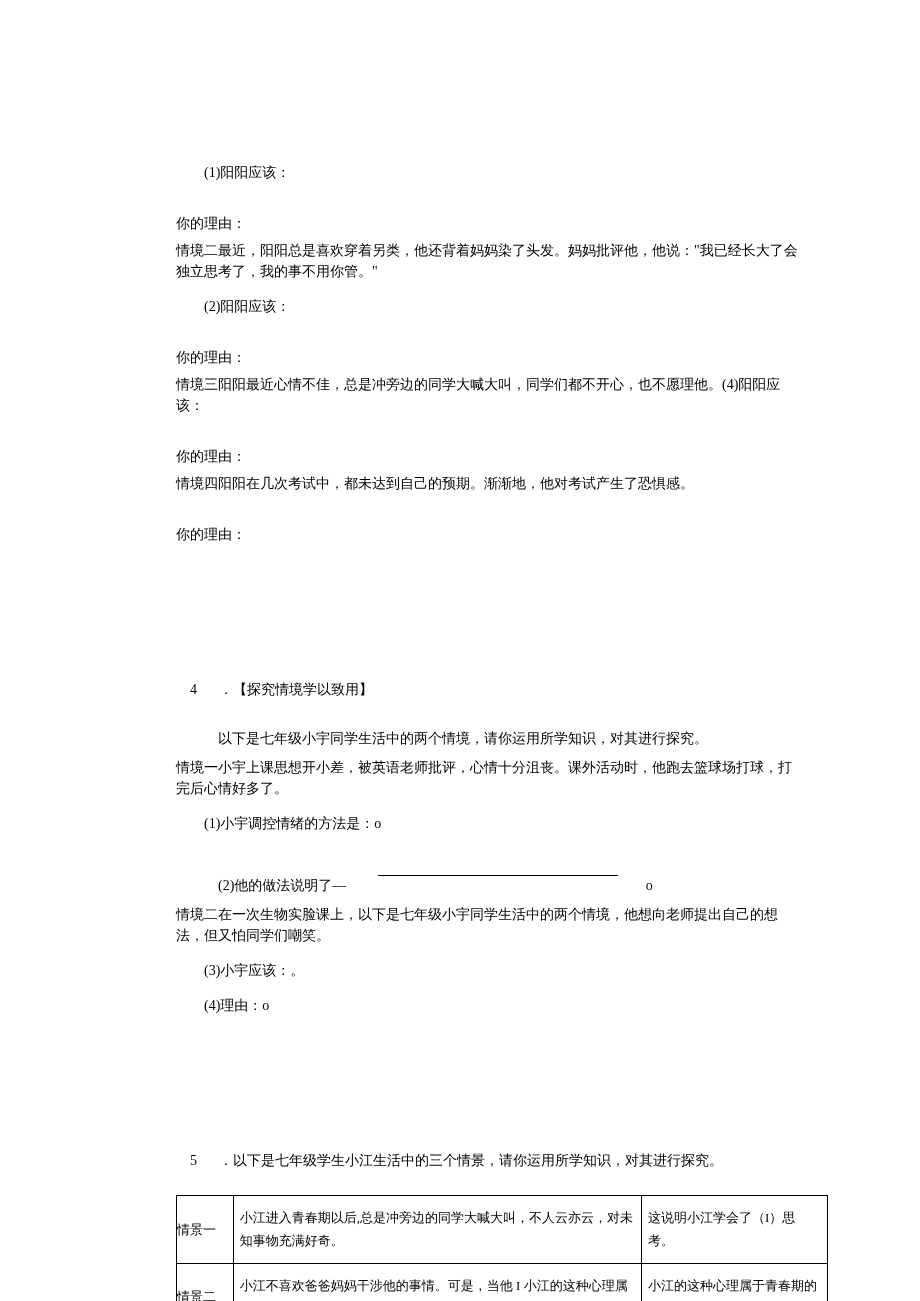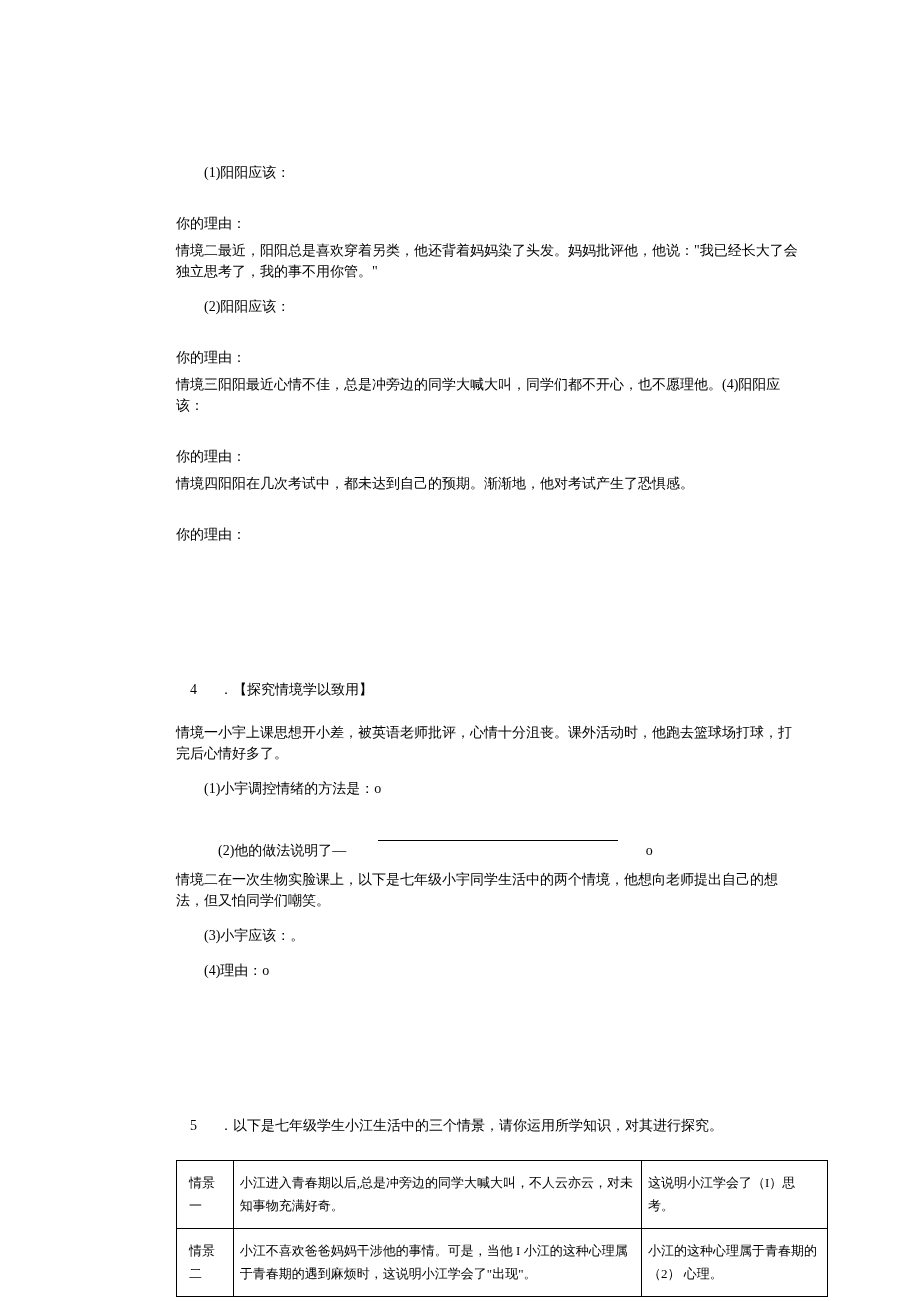--- a/index.html
+++ b/index.html
@@ -47,21 +47,21 @@
     td {
       border: 1px solid #000;
       padding: 10px 6px;
       vertical-align: middle;
       font-size: 13px;
       line-height: 1.8;
     }
     .col-label {
       width: 55px;
       text-align: left;
-      padding-left: 12px;
+      padding-left: 0;
     }
     .col-desc {
       width: 395px;
     }
     .col-conclusion {
       width: 180px;
     }
     .reason-gap {
       margin-top: 30px;
       margin-bottom: 6px;
@@ -96,20 +96,21 @@
   <div class="paragraph reason-gap">你的理由：</div>
 
 </div>
 
 <div class="section-gap">
 
   <div class="paragraph">
     <span class="question-num">4</span><span>．【探究情境学以致用】</span>
   </div>
 
+  <div class="sub-indent paragraph">以下是七年级小宇同学生活中的两个情境，请你运用所学知识，对其进行探究。</div>
 
   <div class="paragraph small-gap">情境一小宇上课思想开小差，被英语老师批评，心情十分沮丧。课外活动时，他跑去篮球场打球，打完后心情好多了。</div>
 
   <div class="indent paragraph">(1)小宇调控情绪的方法是：o</div>
 
   <div class="indent paragraph">
     <span>(2)他的做法说明了— </span><span class="blank-line"></span><span>o</span>
   </div>
 
   <div class="paragraph small-gap">情境二在一次生物实脸课上，以下是七年级小宇同学生活中的两个情境，他想向老师提出自己的想法，但又怕同学们嘲笑。</div>

